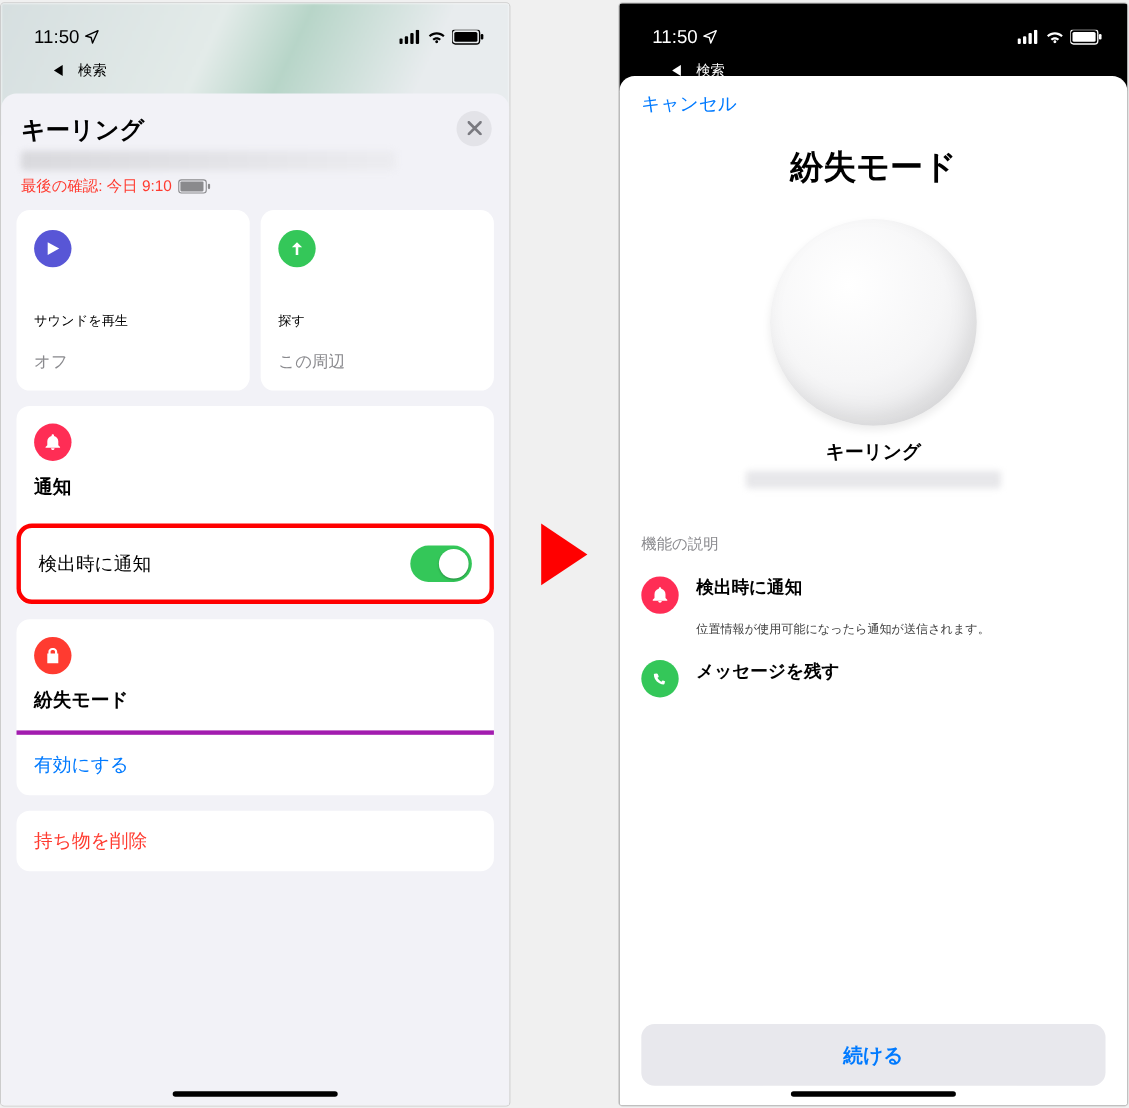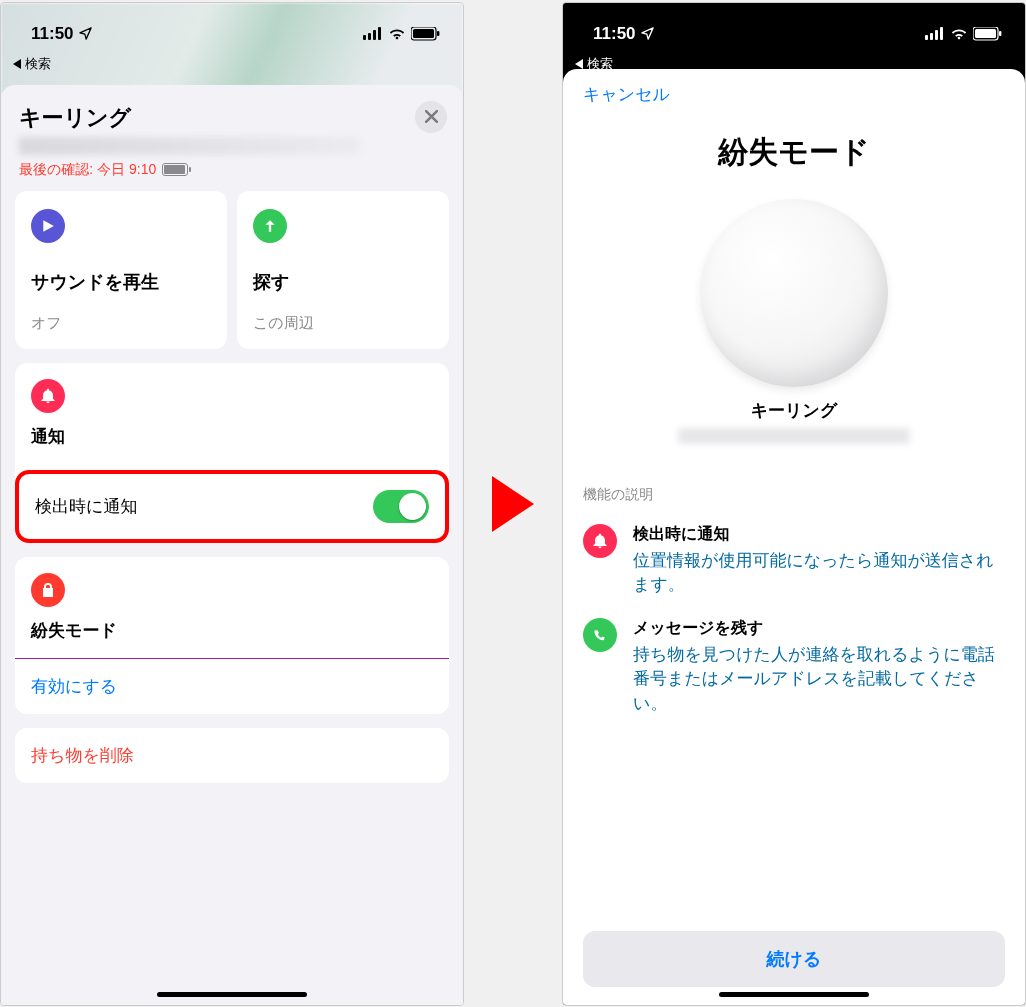--- a/index.html
+++ b/index.html
@@ -23,34 +23,35 @@
     overflow: hidden;
   }
   
   .status-bar {
     height: 52px;
     display: flex;
     align-items: center;
     justify-content: space-between;
     padding: 10px 22px 0 30px;
     font-size: 17px;
-    font-weight: 700;
+    font-weight: 400;
     position: relative;
     z-index: 5;
   }
   .status-left { display:flex; align-items:center; gap:4px; }
   .status-right { display:flex; align-items:center; gap:5px; }
   .breadcrumb-row {
     padding: 0 12px 6px 12px;
     font-size: 13px;
     display: flex;
     align-items: center;
-    gap: 2px;
+    gap: 12px;
     position: relative;
     z-index: 5;
+    margin-left: 36px;
   }
   .phone1 .status-bar, .phone1 .breadcrumb-row { color:#000; }
   .phone2 .status-bar, .phone2 .breadcrumb-row { color:#fff; }
 
   
   .map-bg {
     position: absolute;
     top: 0; left: 0; right:0;
     height: 120px;
     background: linear-gradient(115deg,#d6dfe0 0%, #e3ebe9 40%, #b7d5c8 55%, #e8ecee 80%);
@@ -111,29 +112,29 @@
     width:34px; height:34px; border-radius:50%;
     display:flex; align-items:center; justify-content:center;
     color:#fff;
   }
   .ic-blue { background:#5856d6; }
   .ic-green { background:#34c759; }
   .ic-pink { background:#ff2d55; }
   .ic-red { background:#ff3b30; }
   .ic-bluept { background:#007aff; }
   .ic-call { background:#34c759; }
-  .act-title { margin-top:27px; font-size:18px; font-weight:700;}
+  .act-title { margin-top:40px; font-size:12px; font-weight:400;}
   .act-sub { color:#8a8a8e; font-size:15px; margin-top:20px;}
 
   .section { padding: 16px; }
   .section-label { font-size:17px; font-weight:700; margin-top:12px;}
   .row {
     display:flex; align-items:center; justify-content:space-between;
     padding:16px 16px;
-    border-top:1px solid #a21caf;
+    border-top:4px solid #a21caf;
   }
   .row:first-child { border-top:none; }
   .row .label { font-size:17px; }
   .row.link { color:#007aff; }
   .row.danger { color:#ff3b30; }
   .highlight-box {
     border: 4px solid #ff0000;
     border-radius: 14px;
     margin: 6px 0 0 0;
   }
@@ -174,21 +175,21 @@
     background: radial-gradient(circle at 38% 32%, #ffffff 0%, #f6f6f7 50%, #e4e4e6 88%);
     margin: 26px auto 12px auto;
     box-shadow: inset -6px -10px 20px rgba(0,0,0,0.08), 0 4px 8px rgba(0,0,0,0.08);
   }
   .device-name { text-align:center; font-size:17px; font-weight:600;}
   .blur-sm { height:16px; width:55%; background:#e7e7ea; filter:blur(3px); border-radius:3px; margin:6px auto 0;}
   .desc-head { color:#8a8a8e; font-size:14px; margin-top:42px; }
   .feat { display:flex; gap:16px; margin-top:20px; }
   .feat .circle-icon { width:34px; height:34px; flex-shrink:0;}
   .feat .txt .t { font-size:16px; font-weight:700; }
-  .feat .txt .d { font-size:17px; color:#0369a1; margin-top:4px; line-height:1.45;}
+  .feat .txt .d { font-size:11px; color:#404040; margin-top:20px; line-height:1.45;}
   .continue-btn {
     margin-top:auto;
     background:#e8e8ed;
     color:#007aff;
     font-size:18px; font-weight:600;
     text-align:center;
     padding:16px;
     border-radius:12px;
   }
 
@@ -371,20 +372,19 @@
 
 
     <div class="feat">
       <div class="circle-icon ic-call">
         <svg width="16" height="16" viewBox="0 0 16 16">
             <path d="M12.8 10.6l-2-.9c-.3-.1-.7 0-.9.3l-.6.8c-1.5-.8-2.8-2-3.6-3.6l.8-.6c.3-.2.4-.6.3-.9l-.9-2c-.2-.4-.6-.6-1-.5L3 3.6c-.4.1-.6.5-.6.9.3 4.7 4.1 8.5 8.8 8.8.4 0 .8-.2.9-.6l.4-1.9c.1-.4-.1-.8-.5-1z" fill="#fff"></path>
           </svg>
       </div>
       <div class="txt">
         <div class="t">メッセージを残す</div>
-        <div class="d">持ち物を見つけた人が連絡を取れるように電話番号またはメールアドレスを記載してください。</div>
       </div>
     </div>
 
     <div class="continue-btn">続ける</div>
   </div>
   <div class="home-ind"></div>
 </div>
 
 </body></html>

